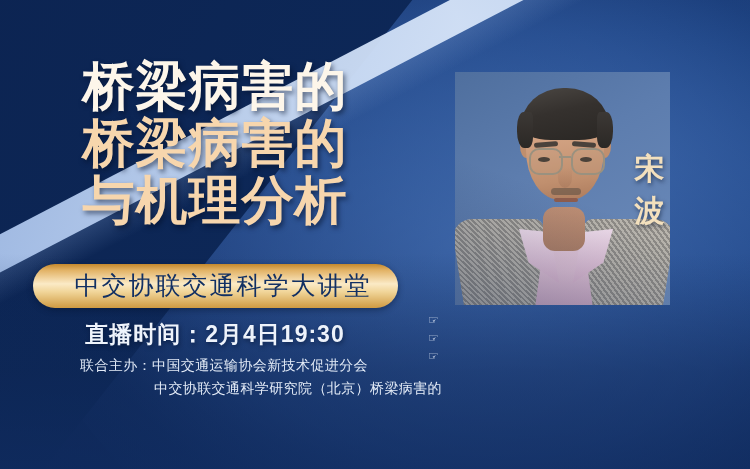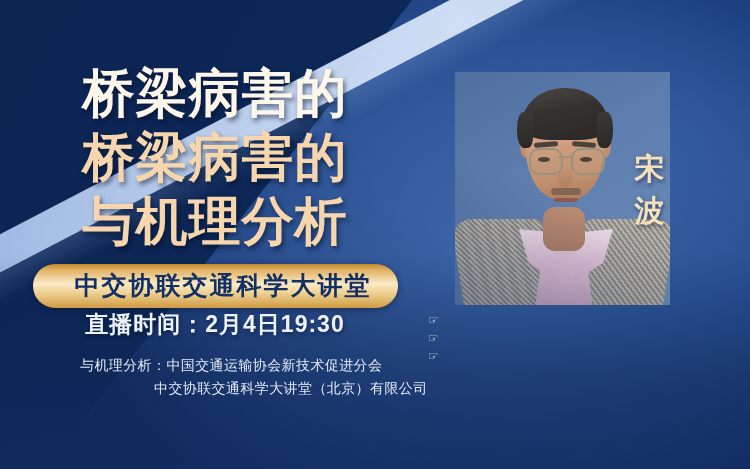--- a/index.html
+++ b/index.html
@@ -81,21 +81,20 @@
     text-align: center;
   }
   .hl-line {
     font-family: Liberation Sans, sans-serif;
     font-weight: 700;
     font-size: 52px;
     line-height: 57px;
     letter-spacing: 1px;
     white-space: nowrap;
     text-shadow: 2px 3px 5px rgba(4,14,38,0.55);
-    margin-top: 7px;
   }
   .hl-1 { color: #fdf6ea; }
   .hl-2 { color: #f7d6ad; }
   .hl-3 { color: #f7d6ad; text-align: center; }
 
   
   .pill-wrap {
     position: absolute;
     left: 0;
     top: 264px;
@@ -106,33 +105,33 @@
   .pill {
     display: inline-block;
     padding: 6px 26px 8px 26px;
     border-radius: 24px;
     background: linear-gradient(180deg, #c88f33 0%, #e5b86a 16%, #fbeac4 46%, #f3d99f 62%, #dca busy 70%, #cf9b45 100%);
     background: linear-gradient(180deg, #c4882c 0%, #e3b468 15%, #fbeac6 45%, #f0d497 64%, #cf9a42 100%);
     box-shadow: 0 2px 6px rgba(5,18,44,0.45);
   }
   .pill-text {
     font-size: 25px;
-    font-weight: 700;
+    font-weight: 400;
     letter-spacing: 2px;
     color: #123063;
     white-space: nowrap;
     line-height: 30px;
     margin-left: 16px;
   }
 
   
   .livetime {
     position: absolute;
     left: 0;
-    top: 309px;
+    top: 319px;
     width: 430px;
     text-align: center;
     color: #eef3fb;
     font-size: 23px;
     font-weight: 700;
     letter-spacing: 1px;
     white-space: nowrap;
     text-shadow: 1px 2px 4px rgba(4,14,38,0.5);
   }
 
@@ -398,22 +397,22 @@
 
   <div class="pill-wrap">
     <div class="pill">
       <div class="pill-text">中交协联交通科学大讲堂</div>
     </div>
   </div>
 
   <div class="livetime">直播时间：2月4日19:30</div>
 
   <div class="organizers">
-    <div>与机理分析：中国交通运输协会新技术促进分会</div>
-    <div class="org-line2">中交协联交通科学大讲堂（北京）有限公司</div>
+    <div>联合主办：中国交通运输协会新技术促进分会</div>
+    <div class="org-line2">中交协联交通科学研究院（北京）桥梁病害的</div>
   </div>
 
   <div class="credentials">
     <div class="cred-row">
       <span class="cred-bullet">☞</span>
     </div>
     <div class="cred-row">
       <span class="cred-bullet">☞</span>
     </div>
     <div class="cred-row">

